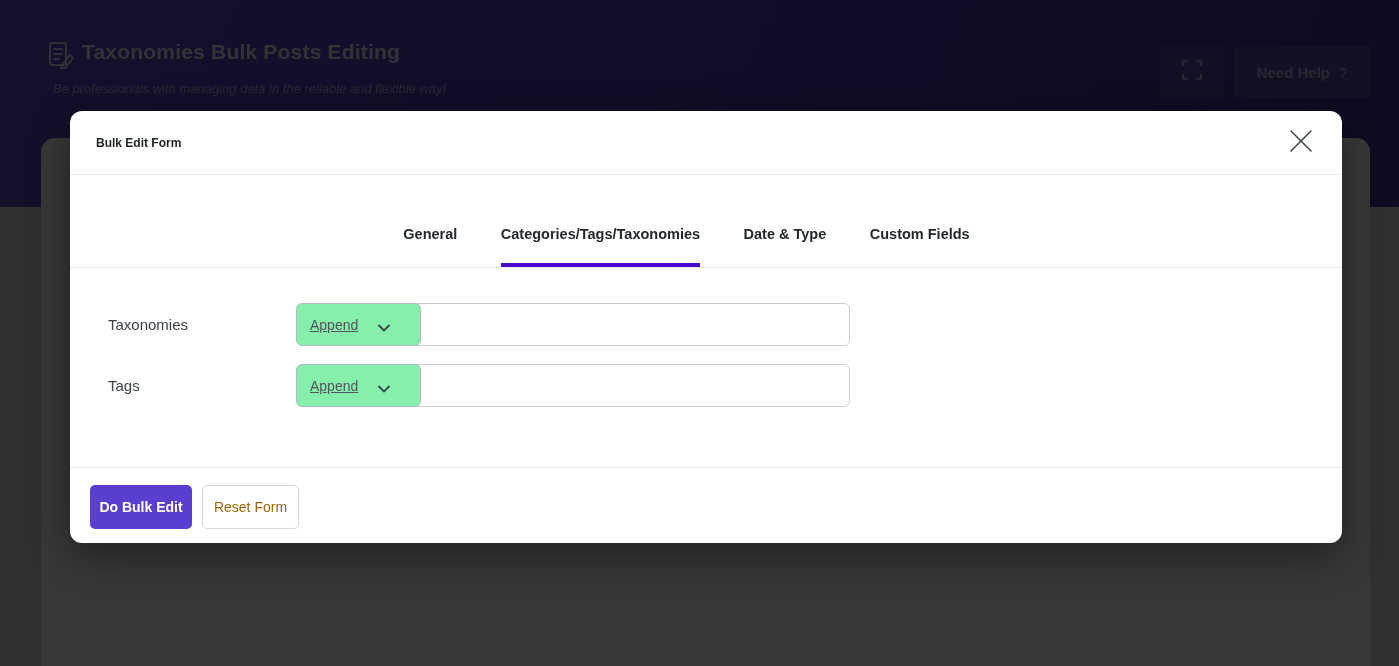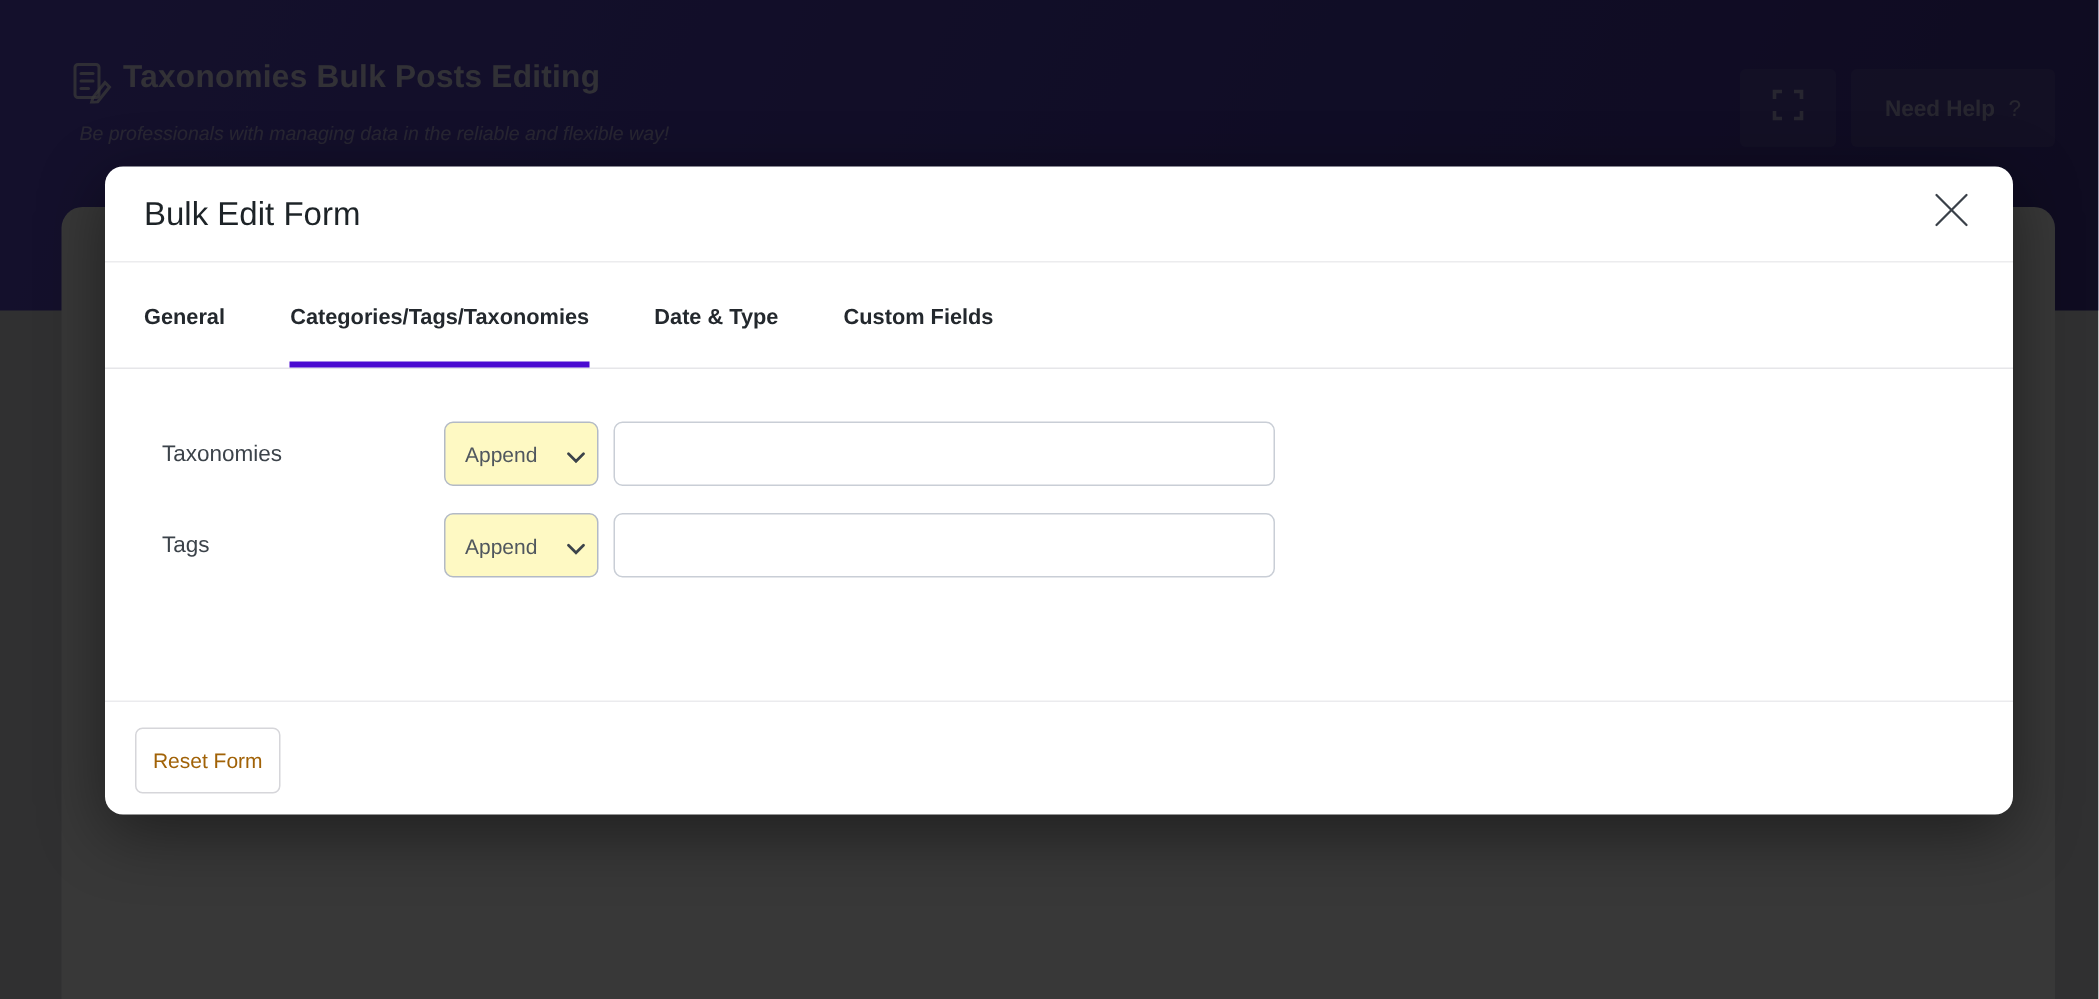--- a/index.html
+++ b/index.html
@@ -25,35 +25,35 @@
   .content-card { position:absolute; left:41px; top:138px; width:1329px; height:560px;
     background:#ffffff; border-radius:14px 14px 0 0; }
 
   
   .overlay { position:absolute; inset:0; background:rgba(0,0,0,.78); z-index:5; }
 
   
   .modal { position:absolute; left:70px; top:111px; width:1272px; height:432px; background:#fff;
     border-radius:12px; z-index:10; box-shadow:0 12px 44px rgba(0,0,0,.45); }
   .modal-head { height:64px; border-bottom:1px solid #ececee; display:flex; align-items:center; padding:0 26px; }
-  .modal-title { font-size:22px; font-weight:400; color:#1d2327; }
+  .modal-title { font-size:12px; font-weight:700; color:#1d2327; }
   .close-btn { margin-left:auto; width:30px; height:30px; display:flex; align-items:center; justify-content:center; cursor:pointer; }
 
-  .tabs { margin-top:28px; padding:0 26px; border-bottom:1px solid #e6e6e9; }
+  .tabs { margin-top:50px; padding:0 26px; border-bottom:1px solid #e6e6e9;text-align:center; }
   .tab { display:inline-block; padding-bottom:21px; margin-right:39px; font-size:14.5px; font-weight:bold;
     color:#23282d; border-bottom:4px solid transparent; cursor:pointer; }
   .tab.active { border-bottom-color:#4b0bd1; }
 
   .form-area { padding:35px 26px 0 38px; }
   .form-row { display:flex; align-items:center; height:43px; margin-bottom:18px; }
   .form-label { width:188px; font-size:15px; color:#3c434a; }
   .select-wrap { position:relative; width:103px; height:43px; }
-  .mode-select { width:103px; height:43px; border:1px solid #b3bac6; border-radius:6px; background:#fef9c3;
+  .mode-select { width:125px; height:43px; border:1px solid #b3bac6; border-radius:6px; background:#86efac;
     appearance:none; -webkit-appearance:none; padding:0 26px 0 13px; font-size:14px; color:#50575e;
-    font-family:inherit; cursor:pointer; }
+    font-family:inherit; cursor:pointer;text-decoration:underline; }
   .select-chevron { position:absolute; right:9px; top:15px; pointer-events:none; }
   .text-input { margin-left:10px; width:441px; height:43px; border:1px solid #c9ced6; border-radius:6px;
     padding:0 14px; font-size:14px; color:#3c434a; font-family:inherit; }
 
   .modal-footer { position:absolute; left:0; right:0; top:356px; border-top:1px solid #ebebee;
     padding:17px 0 0 20px; display:flex; gap:10px; }
   .btn-primary { width:102px; height:44px; background:#5b3dcf; color:#fff; font-size:14px; font-weight:bold;
     border:none; border-radius:5px; font-family:inherit; cursor:pointer; }
   .btn-secondary { width:97px; height:44px; background:#fff; color:#a16207; font-size:14px;
     border:1px solid #d6d6da; border-radius:5px; font-family:inherit; cursor:pointer; }
@@ -143,17 +143,18 @@
             <svg width="12" height="8" viewBox="0 0 12 8" fill="none" stroke="#3c434a" stroke-width="1.8" stroke-linecap="round">
                 <path d="M1 1.5 L6 6.5 L11 1.5"></path>
               </svg>
           </span>
         </div>
         <input class="text-input" type="text" value="" style="">
       </div>
     </div>
 
     <div class="modal-footer">
+      <button class="btn-primary">Do Bulk Edit</button>
       <button class="btn-secondary">Reset Form</button>
     </div>
   </div>
 
 </div>
 
 </body></html>

